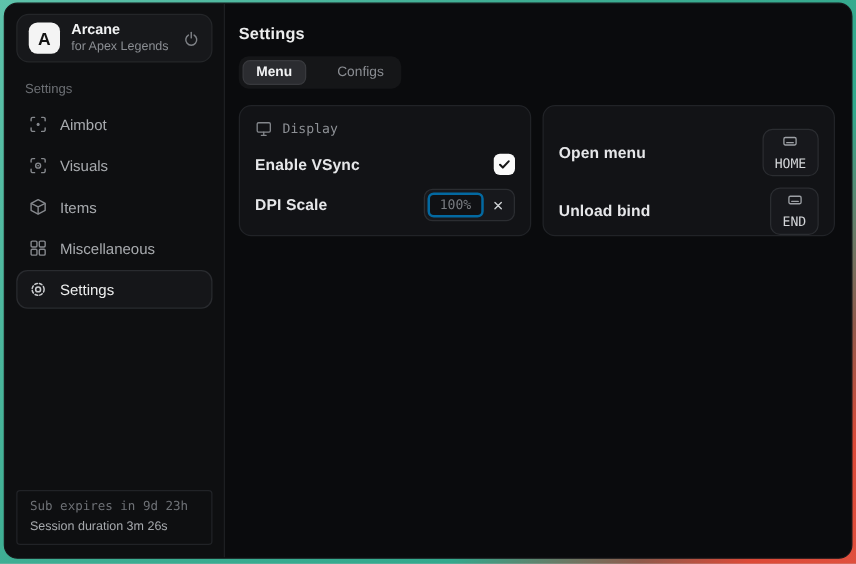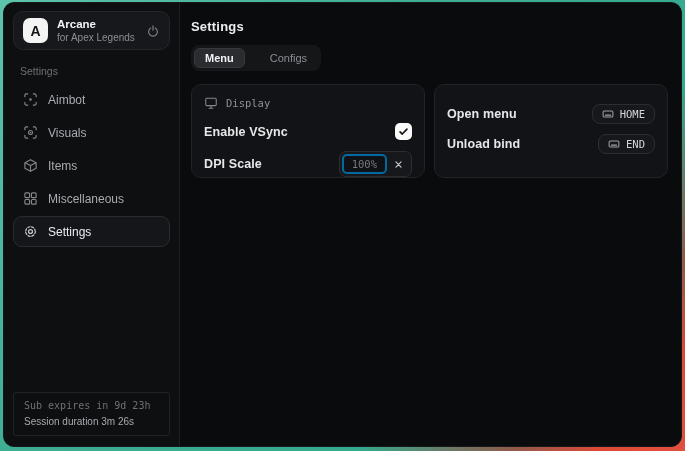--- a/index.html
+++ b/index.html
@@ -88,21 +88,21 @@
   }
   .dpi-value {
     font-size:10.5px; color:#797c81; padding:2px 8px;
     background:#101114; border:2px solid #0369a1; border-radius:5px;
   }
   .dpi-clear { color:#cdd0d3; padding:2px 6px 2px 7px; display:flex; cursor:default; }
 
   .keybind {
     display:flex; align-items:center; gap:6px; background:#17181c;
     border:1px solid #2b2d31; border-radius:8px; padding:3px 9px;
-    color:#d4d6d9; font-size:10.5px; cursor:default;
+    color:#d4d6d9; font-size:10.5px; cursor:default;flex-direction:column;
   }
   .keybind .icon { color:#9da0a5; display:flex; }
 
   svg { display:block; }
 </style>
 </head>
 <body>
 
 <div class="window">
 

